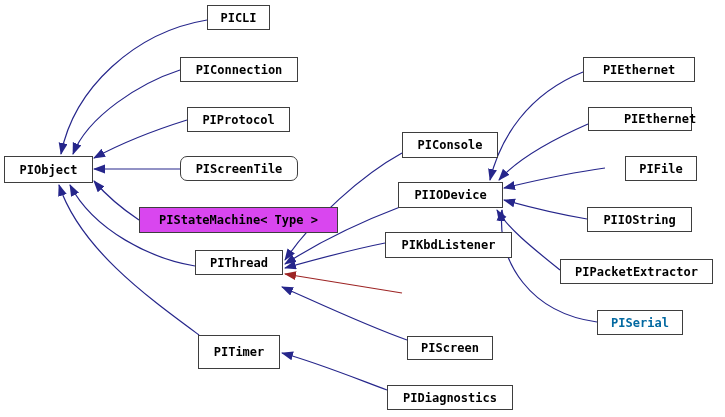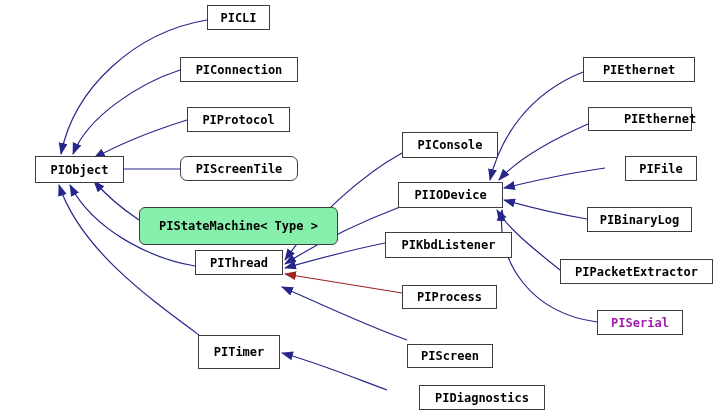--- a/index.html
+++ b/index.html
@@ -64,33 +64,32 @@
       <path d="M402,293 C363,287 324,280 285,274" fill="none" stroke="#9d2424" stroke-width="1.2" marker-end="url(#arrow-private)"></path>
       <path d="M407,340 C367,326 316,302 282,287" fill="none" stroke="#26268b" stroke-width="1.2" marker-end="url(#arrow-public)"></path>
       <path d="M387,390 C347,375 315,362 282,353" fill="none" stroke="#26268b" stroke-width="1.2" marker-end="url(#arrow-public)"></path>
       <path d="M583,72 C528,94 500,138 490,180" fill="none" stroke="#26268b" stroke-width="1.2" marker-end="url(#arrow-public)"></path>
       <path d="M588,124 C547,142 515,162 499,180" fill="none" stroke="#26268b" stroke-width="1.2" marker-end="url(#arrow-public)"></path>
       <path d="M605,168 C562,174 534,181 504,188" fill="none" stroke="#26268b" stroke-width="1.2" marker-end="url(#arrow-public)"></path>
       <path d="M587,219 C552,213 529,207 504,200" fill="none" stroke="#26268b" stroke-width="1.2" marker-end="url(#arrow-public)"></path>
       <path d="M560,270 C530,246 508,228 497,210" fill="none" stroke="#26268b" stroke-width="1.2" marker-end="url(#arrow-public)"></path>
       <path d="M597,322 C531,313 497,263 502,210" fill="none" stroke="#26268b" stroke-width="1.2" marker-end="url(#arrow-public)"></path>
     </svg>
-<div class="node" style="left: 4px; top: 156px; width: 89px; height: 27px; border-color: rgb(62, 62, 62); background: rgb(255, 255, 255); color: rgb(0, 0, 0); margin-left: 31px;">PIObject</div>
+<div class="node" style="left: 4px; top: 156px; width: 89px; height: 27px; border-color: rgb(62, 62, 62); background: rgb(255, 255, 255); color: rgb(0, 0, 0);">PIObject</div>
     <div class="node" style="left: 207px; top: 5px; width: 63px; height: 25px; border-color: rgb(62, 62, 62); background: rgb(255, 255, 255); color: rgb(0, 0, 0);">PICLI</div>
     <div class="node" style="left: 180px; top: 57px; width: 118px; height: 25px; border-color: rgb(62, 62, 62); background: rgb(255, 255, 255); color: rgb(0, 0, 0);">PIConnection</div>
     <div class="node" style="left: 187px; top: 107px; width: 103px; height: 25px; border-color: rgb(62, 62, 62); background: rgb(255, 255, 255); color: rgb(0, 0, 0);">PIProtocol</div>
     <div class="node" style="left: 180px; top: 156px; width: 118px; height: 25px; border-color: rgb(62, 62, 62); background: rgb(255, 255, 255); color: rgb(0, 0, 0); border-radius: 7px;">PIScreenTile</div>
-    <div class="node" style="left: 139px; top: 207px; width: 199px; height: 38px; border-color: rgb(62, 62, 62); background: #86efac; color: rgb(0, 0, 0); border-radius: 6px;">PIStateMachine&lt; Type &gt;</div>
+    <div class="node" style="left: 139px; top: 207px; width: 199px; height: 26px; border-color: rgb(62, 62, 62); background: #d946ef; color: rgb(0, 0, 0);">PIStateMachine&lt; Type &gt;</div>
     <div class="node" style="left: 195px; top: 250px; width: 88px; height: 25px; border-color: rgb(62, 62, 62); background: rgb(255, 255, 255); color: rgb(0, 0, 0);">PIThread</div>
     <div class="node" style="left: 198px; top: 335px; width: 82px; height: 34px; border-color: rgb(62, 62, 62); background: rgb(255, 255, 255); color: rgb(0, 0, 0);">PITimer</div>
     <div class="node" style="left: 402px; top: 132px; width: 96px; height: 26px; border-color: rgb(62, 62, 62); background: rgb(255, 255, 255); color: rgb(0, 0, 0);">PIConsole</div>
     <div class="node" style="left: 398px; top: 182px; width: 105px; height: 26px; border-color: rgb(62, 62, 62); background: rgb(255, 255, 255); color: rgb(0, 0, 0);">PIIODevice</div>
     <div class="node" style="left: 385px; top: 232px; width: 127px; height: 26px; border-color: rgb(62, 62, 62); background: rgb(255, 255, 255); color: rgb(0, 0, 0);">PIKbdListener</div>
-    <div class="node" style="left: 402px; top: 285px; width: 95px; height: 24px; border-color: rgb(62, 62, 62); background: rgb(255, 255, 255); color: rgb(0, 0, 0);">PIProcess</div>
-    <div class="node" style="left: 407px; top: 336px; width: 86px; height: 24px; border-color: rgb(62, 62, 62); background: rgb(255, 255, 255); color: rgb(0, 0, 0); margin-top: 8px;">PIScreen</div>
-    <div class="node" style="left: 387px; top: 385px; width: 126px; height: 25px; border-color: rgb(62, 62, 62); background: rgb(255, 255, 255); color: rgb(0, 0, 0); margin-left: 32px;">PIDiagnostics</div>
+    <div class="node" style="left: 407px; top: 336px; width: 86px; height: 24px; border-color: rgb(62, 62, 62); background: rgb(255, 255, 255); color: rgb(0, 0, 0);">PIScreen</div>
+    <div class="node" style="left: 387px; top: 385px; width: 126px; height: 25px; border-color: rgb(62, 62, 62); background: rgb(255, 255, 255); color: rgb(0, 0, 0);">PIDiagnostics</div>
     <div class="node" style="left: 583px; top: 57px; width: 112px; height: 25px; border-color: rgb(62, 62, 62); background: rgb(255, 255, 255); color: rgb(0, 0, 0);">PIEthernet</div>
     <div class="node" style="left: 588px; top: 107px; width: 104px; height: 24px; border-color: rgb(62, 62, 62); background: rgb(255, 255, 255); color: rgb(0, 0, 0); padding-left: 40px;">PIEthernet</div>
     <div class="node" style="left: 605px; top: 156px; width: 72px; height: 25px; border-color: rgb(62, 62, 62); background: rgb(255, 255, 255); color: rgb(0, 0, 0); margin-left: 20px;">PIFile</div>
-    <div class="node" style="left: 587px; top: 207px; width: 105px; height: 25px; border-color: rgb(62, 62, 62); background: rgb(255, 255, 255); color: rgb(0, 0, 0);">PIBinaryLog</div>
+    <div class="node" style="left: 587px; top: 207px; width: 105px; height: 25px; border-color: rgb(62, 62, 62); background: rgb(255, 255, 255); color: rgb(0, 0, 0);">PIIOString</div>
     <div class="node" style="left: 560px; top: 259px; width: 153px; height: 25px; border-color: rgb(62, 62, 62); background: rgb(255, 255, 255); color: rgb(0, 0, 0);">PIPacketExtractor</div>
-    <div class="node" style="left: 597px; top: 310px; width: 86px; height: 25px; border-color: rgb(62, 62, 62); background: rgb(255, 255, 255); color: #a21caf; text-align: right;">PISerial</div>
+    <div class="node" style="left: 597px; top: 310px; width: 86px; height: 25px; border-color: rgb(62, 62, 62); background: rgb(255, 255, 255); color: #0369a1; text-align: right;">PISerial</div>
   </div>
 
 </body></html>

